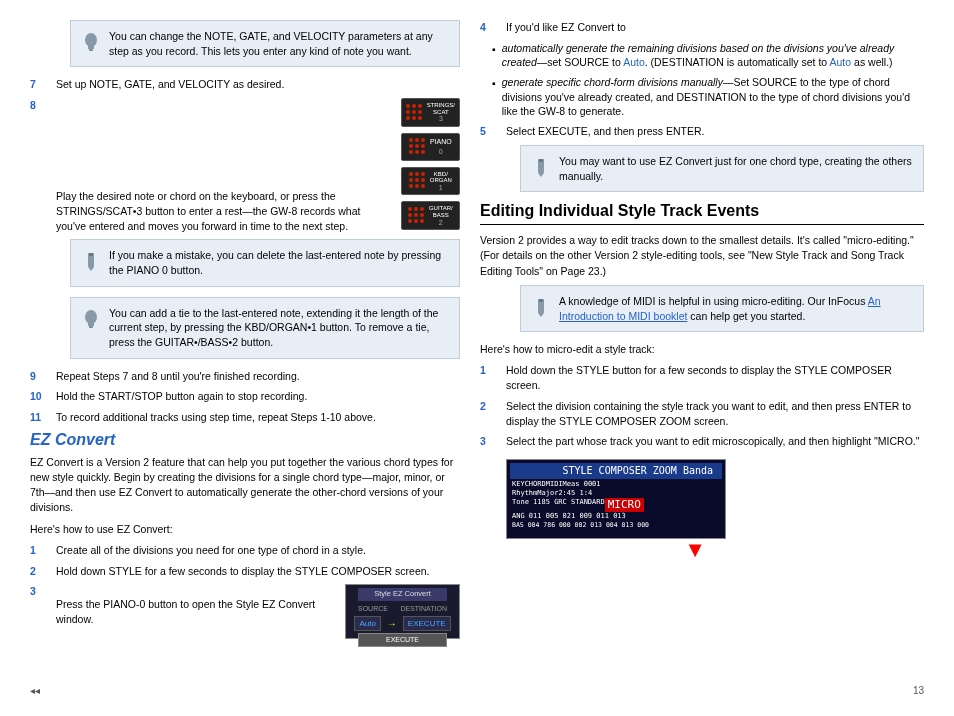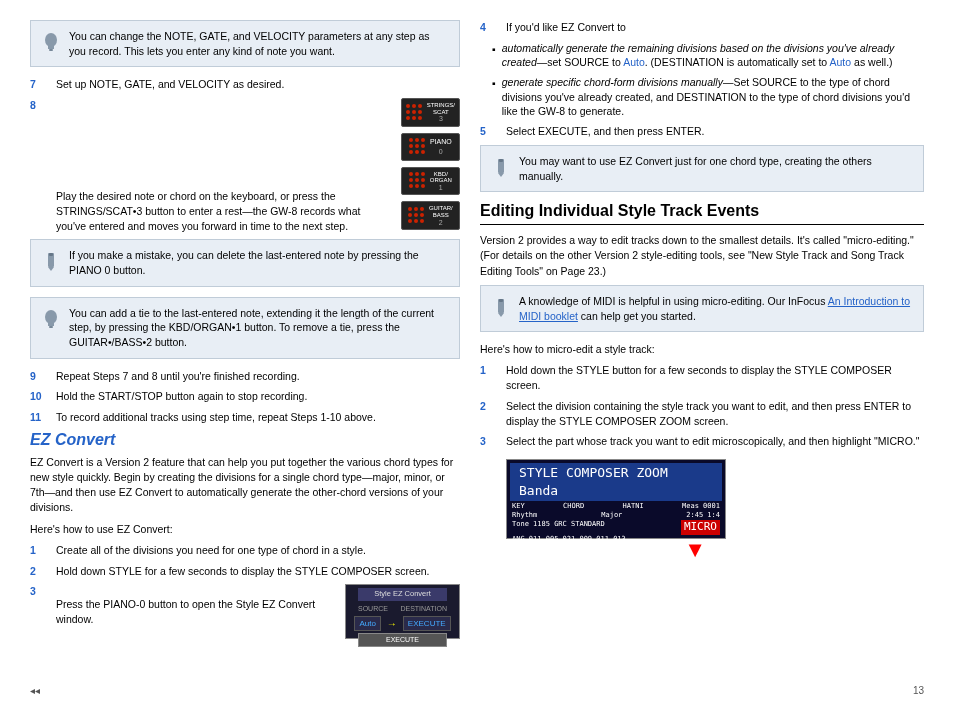--- a/index.html
+++ b/index.html
@@ -35,20 +35,21 @@
     .info-box {
       background: #e8eef5;
       border: 1px solid #c0ccd8;
       padding: 8px 10px;
       margin-bottom: 10px;
       display: flex;
       gap: 8px;
       align-items: flex-start;
       font-size: 10.5px;
       line-height: 1.4;
+      margin-left: 40px;
     }
     .info-box .icon-area {
       flex-shrink: 0;
       width: 20px;
       display: flex;
       align-items: center;
       justify-content: center;
       padding-top: 2px;
     }
     
@@ -169,26 +170,26 @@
       font-family: monospace;
       padding: 3px;
       position: relative;
       margin-top: 4px;
     }
     .style-composer-img .header-row {
       background: #1a3a8a;
       display: flex;
       justify-content: flex-end;
       padding: 1px 9px;
-      font-size: 13px;
+      font-size: 10px;
       margin-bottom: 1px;
     }
     .style-composer-img .data-row {
       display: flex;
-      justify-content: space-between;
+      justify-content: flex-start;
       padding: 0 2px;
       font-size: 7px;
       line-height: 1.3;
     }
     .style-composer-img .highlight-btn {
       background: #cc0000;
       color: #fff;
       padding: 0 3px;
       font-size: 11px;
     }
@@ -475,21 +476,21 @@
           <span>Select the part whose track you want to edit microscopically, and then highlight "MICRO."</span>
           
           <div style="margin-top:6px;position:relative;display:inline-block;">
             <div class="style-composer-img">
               <div class="header-row">
                 <span>STYLE COMPOSER ZOOM Banda</span>
               </div>
               <div class="data-row">
                 <span>KEY</span>
                 <span>CHORD</span>
-                <span>HATNI</span>
+                <span>MIDI</span>
                 <span>Meas 0001</span>
               </div>
               <div class="data-row">
                 <span>Rhythm</span>
                 <span>Major</span>
                 <span>2:45 1:4</span>
               </div>
               <div class="data-row">
                 <span>Tone 1185 GRC STANDARD</span>
                 <span class="highlight-btn">MICRO</span>

